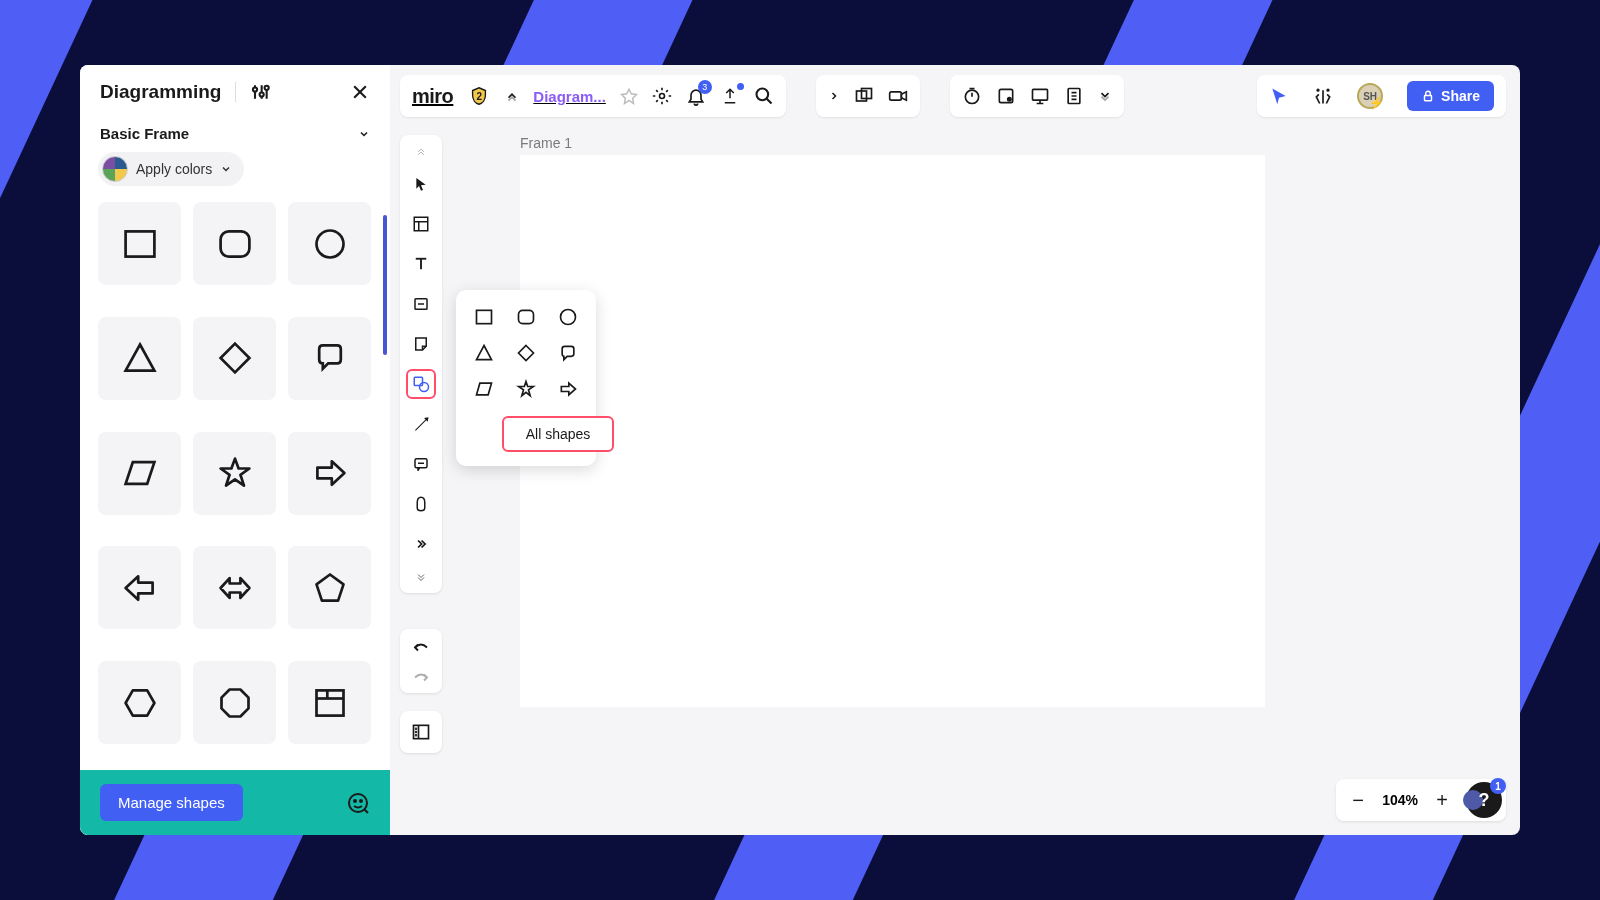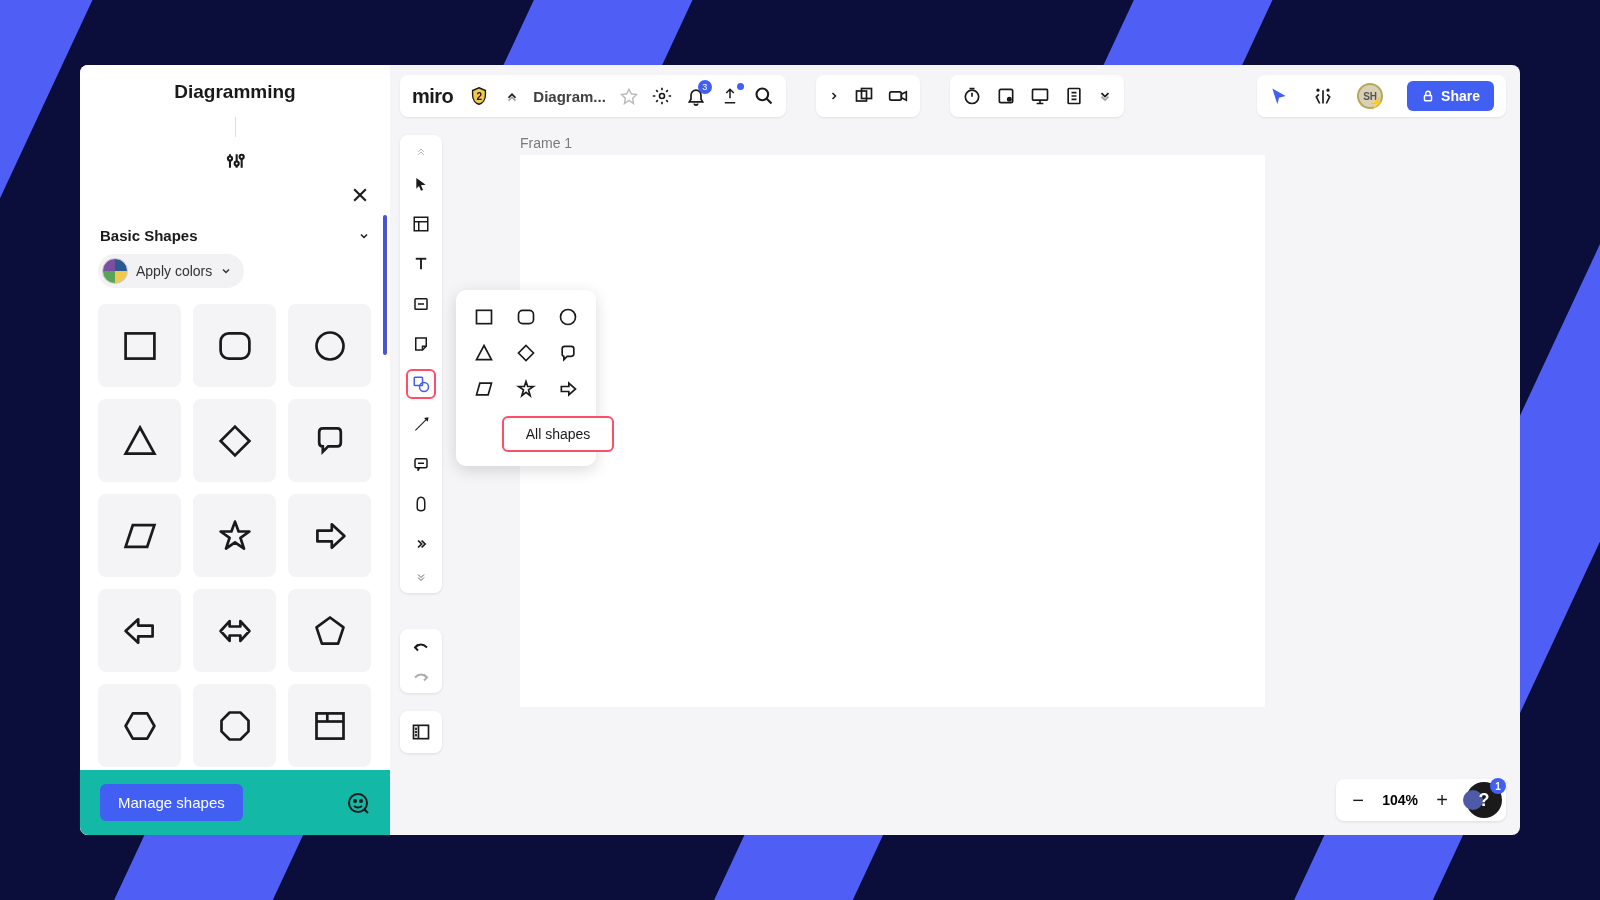--- a/index.html
+++ b/index.html
@@ -32,21 +32,20 @@
   left: 0; top: 0; bottom: 0;
   width: 310px;
   background: #fff;
   display: flex;
   flex-direction: column;
 }
 .panel-header {
   display: flex; align-items: center;
   padding: 16px 20px 10px 20px;
   gap: 14px;
-  flex-direction: column;
 }
 .panel-title {
   font-size: 19px; font-weight: 700;
   color: #1a1a1a;
 }
 .panel-divider { width:1px; height:20px; background:#ddd; }
 .panel-settings-icon { color: #1a1a1a; }
 .panel-close { margin-left: auto; cursor: pointer; }
 .search-wrap { padding: 8px 20px; }
 .search-input {
@@ -122,37 +121,38 @@
   background: #4856d6;
   border-radius: 2px;
 }
 
 
 .topbar {
   position: absolute;
   left: 320px; top: 10px;
   display: flex;
   gap: 30px;
+  text-decoration: underline;
 }
 .tb-group {
   background: #fff;
   border-radius: 8px;
   height: 42px;
   display: flex;
   align-items: center;
   padding: 0 12px;
   gap: 14px;
   box-shadow: 0 1px 2px rgba(0,0,0,0.08);
 }
 .miro-logo { font-weight: 800; font-size: 20px; color: #1a1a1a; letter-spacing: -0.5px; }
 .shield-icon {
   width: 24px; height: 24px; border-radius: 4px;
   display: flex; align-items:center; justify-content:center;
 }
-.board-name { font-size: 15px; font-weight: 600; color: #404040; max-width: 80px; overflow: hidden; text-overflow: ellipsis; white-space: nowrap; }
+.board-name { font-size: 15px; font-weight: 600; color: #8b5cf6; max-width: 80px; overflow: hidden; text-overflow: ellipsis; white-space: nowrap; }
 .tb-icon { width: 20px; height: 20px; display:flex; align-items:center; justify-content:center; cursor:pointer; color:#1a1a1a; }
 .bell-badge {
   position: relative;
 }
 .bell-badge::after {
   content: attr(data-count);
   position: absolute;
   top: -6px; right: -6px;
   background: #425ff4; color:#fff;
   width: 14px; height: 14px; border-radius: 50%;
@@ -355,21 +355,21 @@
         </svg>
       </div>
       <div class="panel-close">
         <svg width="20" height="20" viewBox="0 0 24 24" stroke="#1a1a1a" stroke-width="2.5">
             <line x1="5" y1="5" x2="19" y2="19"></line>
             <line x1="19" y1="5" x2="5" y2="19"></line>
           </svg>
       </div>
     </div>
     <div class="section-header">
-      <span>Basic Shapes</span>
+      <span>Basic Frame</span>
       <svg width="12" height="12" viewBox="0 0 24 24" fill="none" stroke="#1a1a1a" stroke-width="3">
           <polyline points="6 9 12 15 18 9"></polyline>
         </svg>
     </div>
     <div class="apply-colors-row">
       <div class="apply-colors-chip">
         <div class="color-dot"></div>
         <span>Apply colors</span>
         <svg width="12" height="12" viewBox="0 0 24 24" fill="none" stroke="#333" stroke-width="3">
             <polyline points="6 9 12 15 18 9"></polyline>

